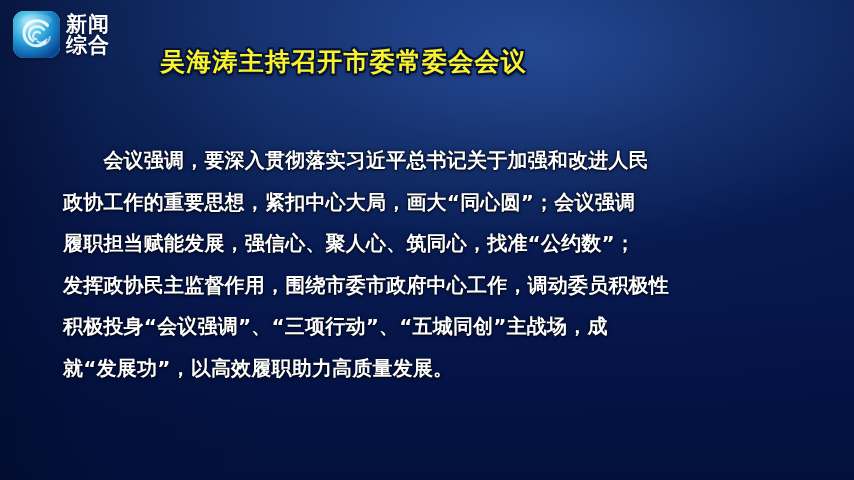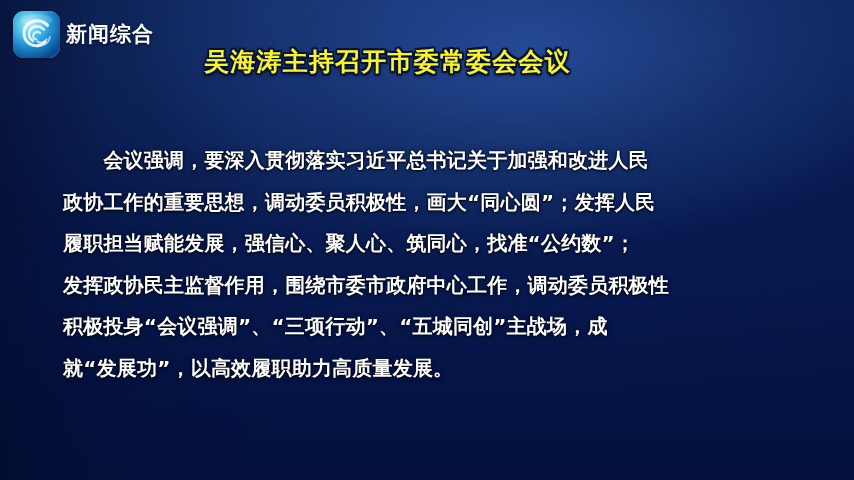--- a/index.html
+++ b/index.html
@@ -54,21 +54,21 @@
     box-shadow: 0 0 0 1.5px rgba(150,210,240,0.55) inset, 0 1px 3px rgba(0,0,0,0.45);
     position: relative;
     overflow: hidden;
   }
   #channel-logo-mark svg {
     position: absolute;
     left: 0; top: 0;
   }
   #channel-logo-text {
     display: flex;
-    flex-direction: row;
+    flex-direction: column;
     justify-content: center;
     line-height: 1.02;
     padding-top: 1px;
   }
   .channel-logo-line {
     color: #ffffff;
     font-size: 21px;
     font-weight: 700;
     letter-spacing: 1px;
     text-shadow: 0 1px 2px rgba(0,0,0,0.7), 0 0 3px rgba(10,30,80,0.9);
@@ -76,21 +76,20 @@
   }
 
   
   #headline-block {
     position: absolute;
     left: 0;
     top: 44px;
     width: 687px;
     text-align: center;
     z-index: 4;
-    margin-left: 44px;
   }
   .headline-line {
     color: #fbf42b;
     font-size: 25px;
     font-weight: 700;
     letter-spacing: 1.2px;
     line-height: 36px;
     white-space: pre;
     text-shadow:
       -1.6px -1.6px 0 #061338,
@@ -161,21 +160,21 @@
       <span class="channel-logo-line">综合</span>
     </div>
   </div>
 
   <div id="headline-block">
     <div class="headline-line" id="headline-line-1">吴海涛主持召开市委常委会会议</div>
   </div>
 
   <div id="body-copy">
     <div class="body-line">　　会议强调，要深入贯彻落实习近平总书记关于加强和改进人民</div>
-    <div class="body-line">政协工作的重要思想，调动委员积极性，画大“同心圆”；发挥人民</div>
+    <div class="body-line">政协工作的重要思想，紧扣中心大局，画大“同心圆”；会议强调</div>
     <div class="body-line">履职担当赋能发展，强信心、聚人心、筑同心，找准“公约数”；</div>
     <div class="body-line">发挥政协民主监督作用，围绕市委市政府中心工作，调动委员积极性</div>
     <div class="body-line">积极投身“会议强调”、“三项行动”、“五城同创”主战场，成</div>
     <div class="body-line">就“发展功”，以高效履职助力高质量发展。</div>
   </div>
 
   <div id="vignette"></div>
 </div>
 
 </body></html>

